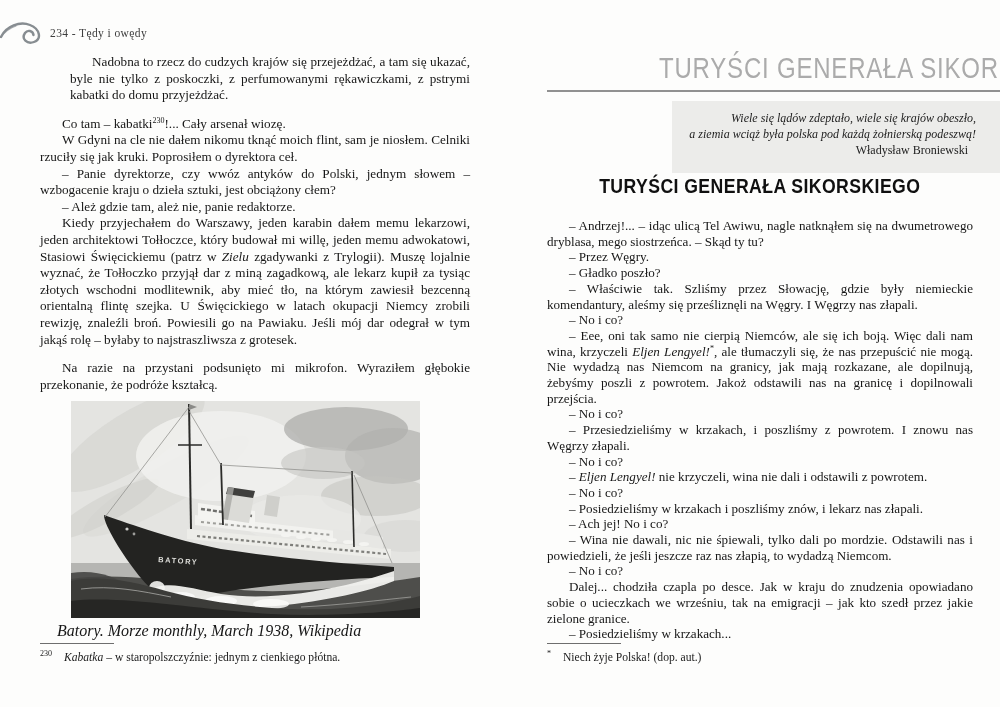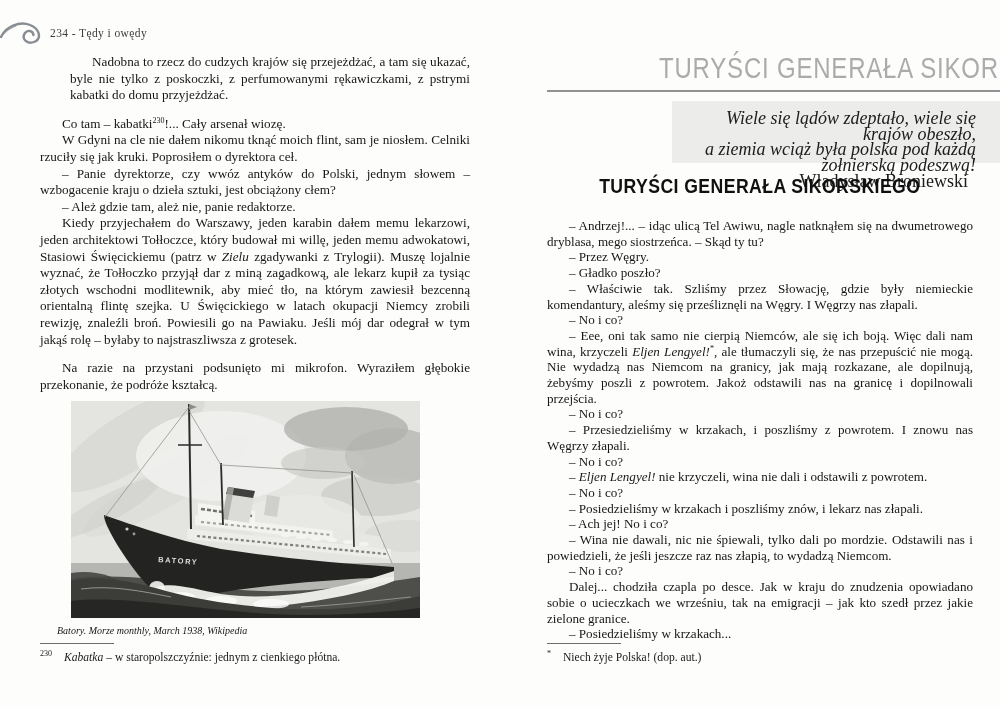--- a/index.html
+++ b/index.html
@@ -18,39 +18,39 @@
   .lp-body{position:absolute;left:40px;top:54px;width:430px;
     font-size:13.2px;line-height:16.6px;text-align:justify;}
   .para{margin:0;text-indent:22px;}
   .blockquote{margin-left:30px;}
   .gap{height:12px;}
   .it{font-style:italic;}
   sup.mark{font-size:8px;line-height:0;vertical-align:super;}
 
   figure.ship{margin:8px 0 0 31px;width:349px;height:217px;padding:0;}
   .ship-svg{display:block;width:349px;height:217px;}
-  .caption{margin:5px 0 0 17px;font-style:italic;font-size:10px;text-align:left;text-indent:0;}
+  .caption{margin:5px 0 0 17px;font-style:italic;font-size:16px;text-align:left;text-indent:0;}
 
   .footnote{position:absolute;width:426px;font-size:11.6px;color:#1a1a1a;}
   .footnote-left{left:40px;top:643px;}
   .footnote-right{left:547px;top:643px;}
   .fn-rule{width:74px;border-top:1px solid #6e6e6e;margin-bottom:7px;}
   .fn-line sup.mark{margin-right:12px;}
 
   
   .rp-head{position:absolute;left:547px;top:52px;width:453px;
     border-bottom:2px solid #919191;padding-bottom:6px;text-align:right;}
   .rp-head-title{display:inline-block;white-space:nowrap;
     transform:scaleX(.8);transform-origin:100% 50%;
     font-family:"Liberation Sans", sans-serif;font-size:30px;line-height:32px;
     color:#ababab;letter-spacing:1px;padding-right:14px;}
 
-  .epigraph{position:absolute;left:672px;top:101px;width:328px;height:62px;
+  .epigraph{position:absolute;left:672px;top:101px;width:328px;height:72px;
     background:#ececea;box-sizing:border-box;padding:10px 24px 0 8px;
-    text-align:right;font-size:18px;line-height:15.5px;font-style:italic;color:#1c1c1c;}
+    text-align:right;font-size:12px;line-height:15.5px;font-style:italic;color:#1c1c1c;}
   .epi-attr{font-style:normal;padding-right:8px;margin-top:1px;}
 
   .chapter-title{position:absolute;left:547px;top:174px;width:426px;margin:0;
     text-align:center;font-family:"Liberation Sans", sans-serif;
     font-size:20.5px;font-weight:bold;color:#101010;}
   .chapter-title span{display:inline-block;white-space:nowrap;
     transform:scaleX(.86);transform-origin:50% 50%;letter-spacing:.5px;}
 
   .rp-body{position:absolute;left:547px;top:218px;width:426px;
     font-size:13.1px;line-height:15.7px;text-align:justify;}

